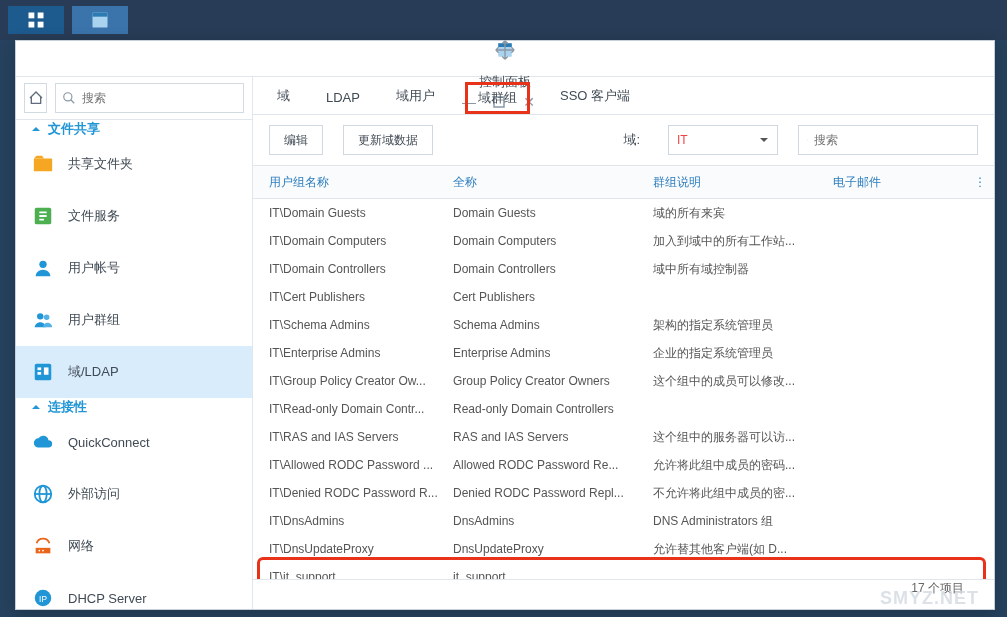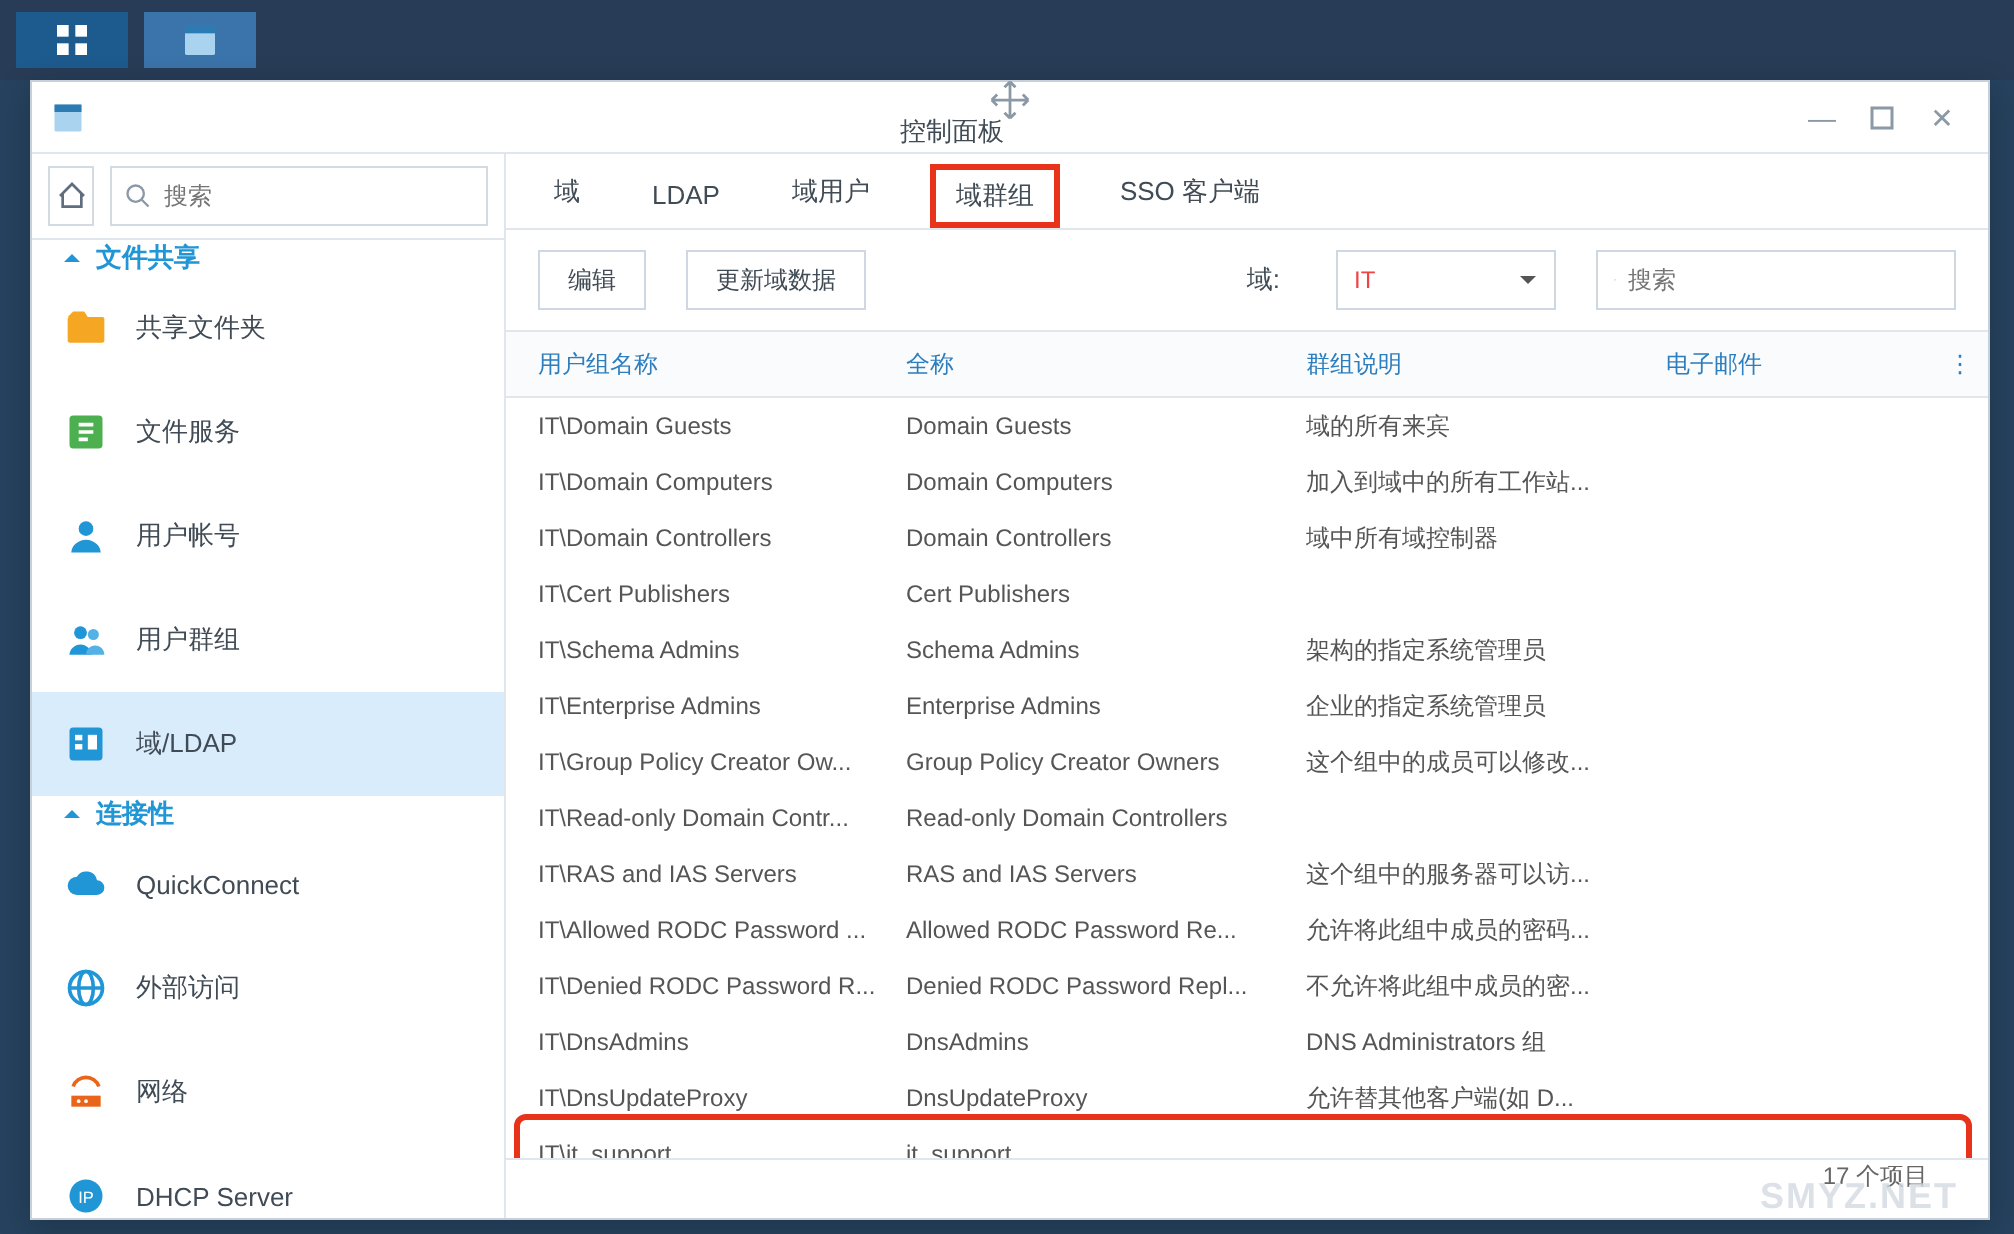--- a/index.html
+++ b/index.html
@@ -2,21 +2,21 @@
 <html><head>
 <meta charset="utf-8">
 <style>
 * { margin: 0; padding: 0; box-sizing: border-box; font-family: "Microsoft YaHei", -apple-system, sans-serif; }
 body { background: #26425e; width: 1007px; height: 617px; overflow: hidden; position: relative; }
 .taskbar { height: 40px; background: #283c57; display: flex; align-items: center; padding: 0 8px; gap: 8px; }
 .taskbar-item { width: 56px; height: 28px; background: #1d5a8e; display: flex; align-items: center; justify-content: center; position: relative; }
 .taskbar-item.active { background: #3b74ab; }
 .taskbar-item svg { width: 20px; height: 20px; }
 .window { position: absolute; left: 15px; top: 40px; width: 980px; height: 570px; background: #fff; border: 1px solid #c7d0d9; box-shadow: 0 4px 16px rgba(0,0,0,0.2); display: flex; flex-direction: column; }
-.titlebar { height: 36px; display: flex; align-items: center; border-bottom: 1px solid #e0e6eb; position: relative; }
+.titlebar { height: 36px; display: flex; align-items: center; border-bottom: 1px solid #e0e6eb; position: relative; flex-direction: column; }
 .titlebar-icon { width: 36px; display: flex; align-items: center; justify-content: center; }
 .titlebar-move { position: absolute; left: 50%; top: -2px; transform: translateX(-50%); }
 .titlebar-title { flex: 1; text-align: center; font-size: 13px; color: #414b55; padding-top: 14px; }
 .titlebar-controls { display: flex; gap: 8px; padding-right: 12px; }
 .titlebar-controls span { width: 22px; height: 22px; display: flex; align-items: center; justify-content: center; color: #8b98a6; cursor: pointer; font-size: 14px; }
 .body-wrap { flex: 1; display: flex; overflow: hidden; }
 .sidebar { width: 237px; border-right: 1px solid #e0e6eb; display: flex; flex-direction: column; background: #fff; overflow-y: auto; }
 .home-search { height: 44px; display: flex; align-items: center; padding: 6px 8px; gap: 8px; border-bottom: 1px solid #e0e6eb; }
 .home-btn { width: 32px; height: 30px; border: 1px solid #d3dbe2; background: #fff; display: flex; align-items: center; justify-content: center; color: #5f6d7e; cursor: pointer; }
 .search-box { flex: 1; height: 30px; border: 1px solid #d3dbe2; display: flex; align-items: center; padding: 0 6px; gap: 6px; }

